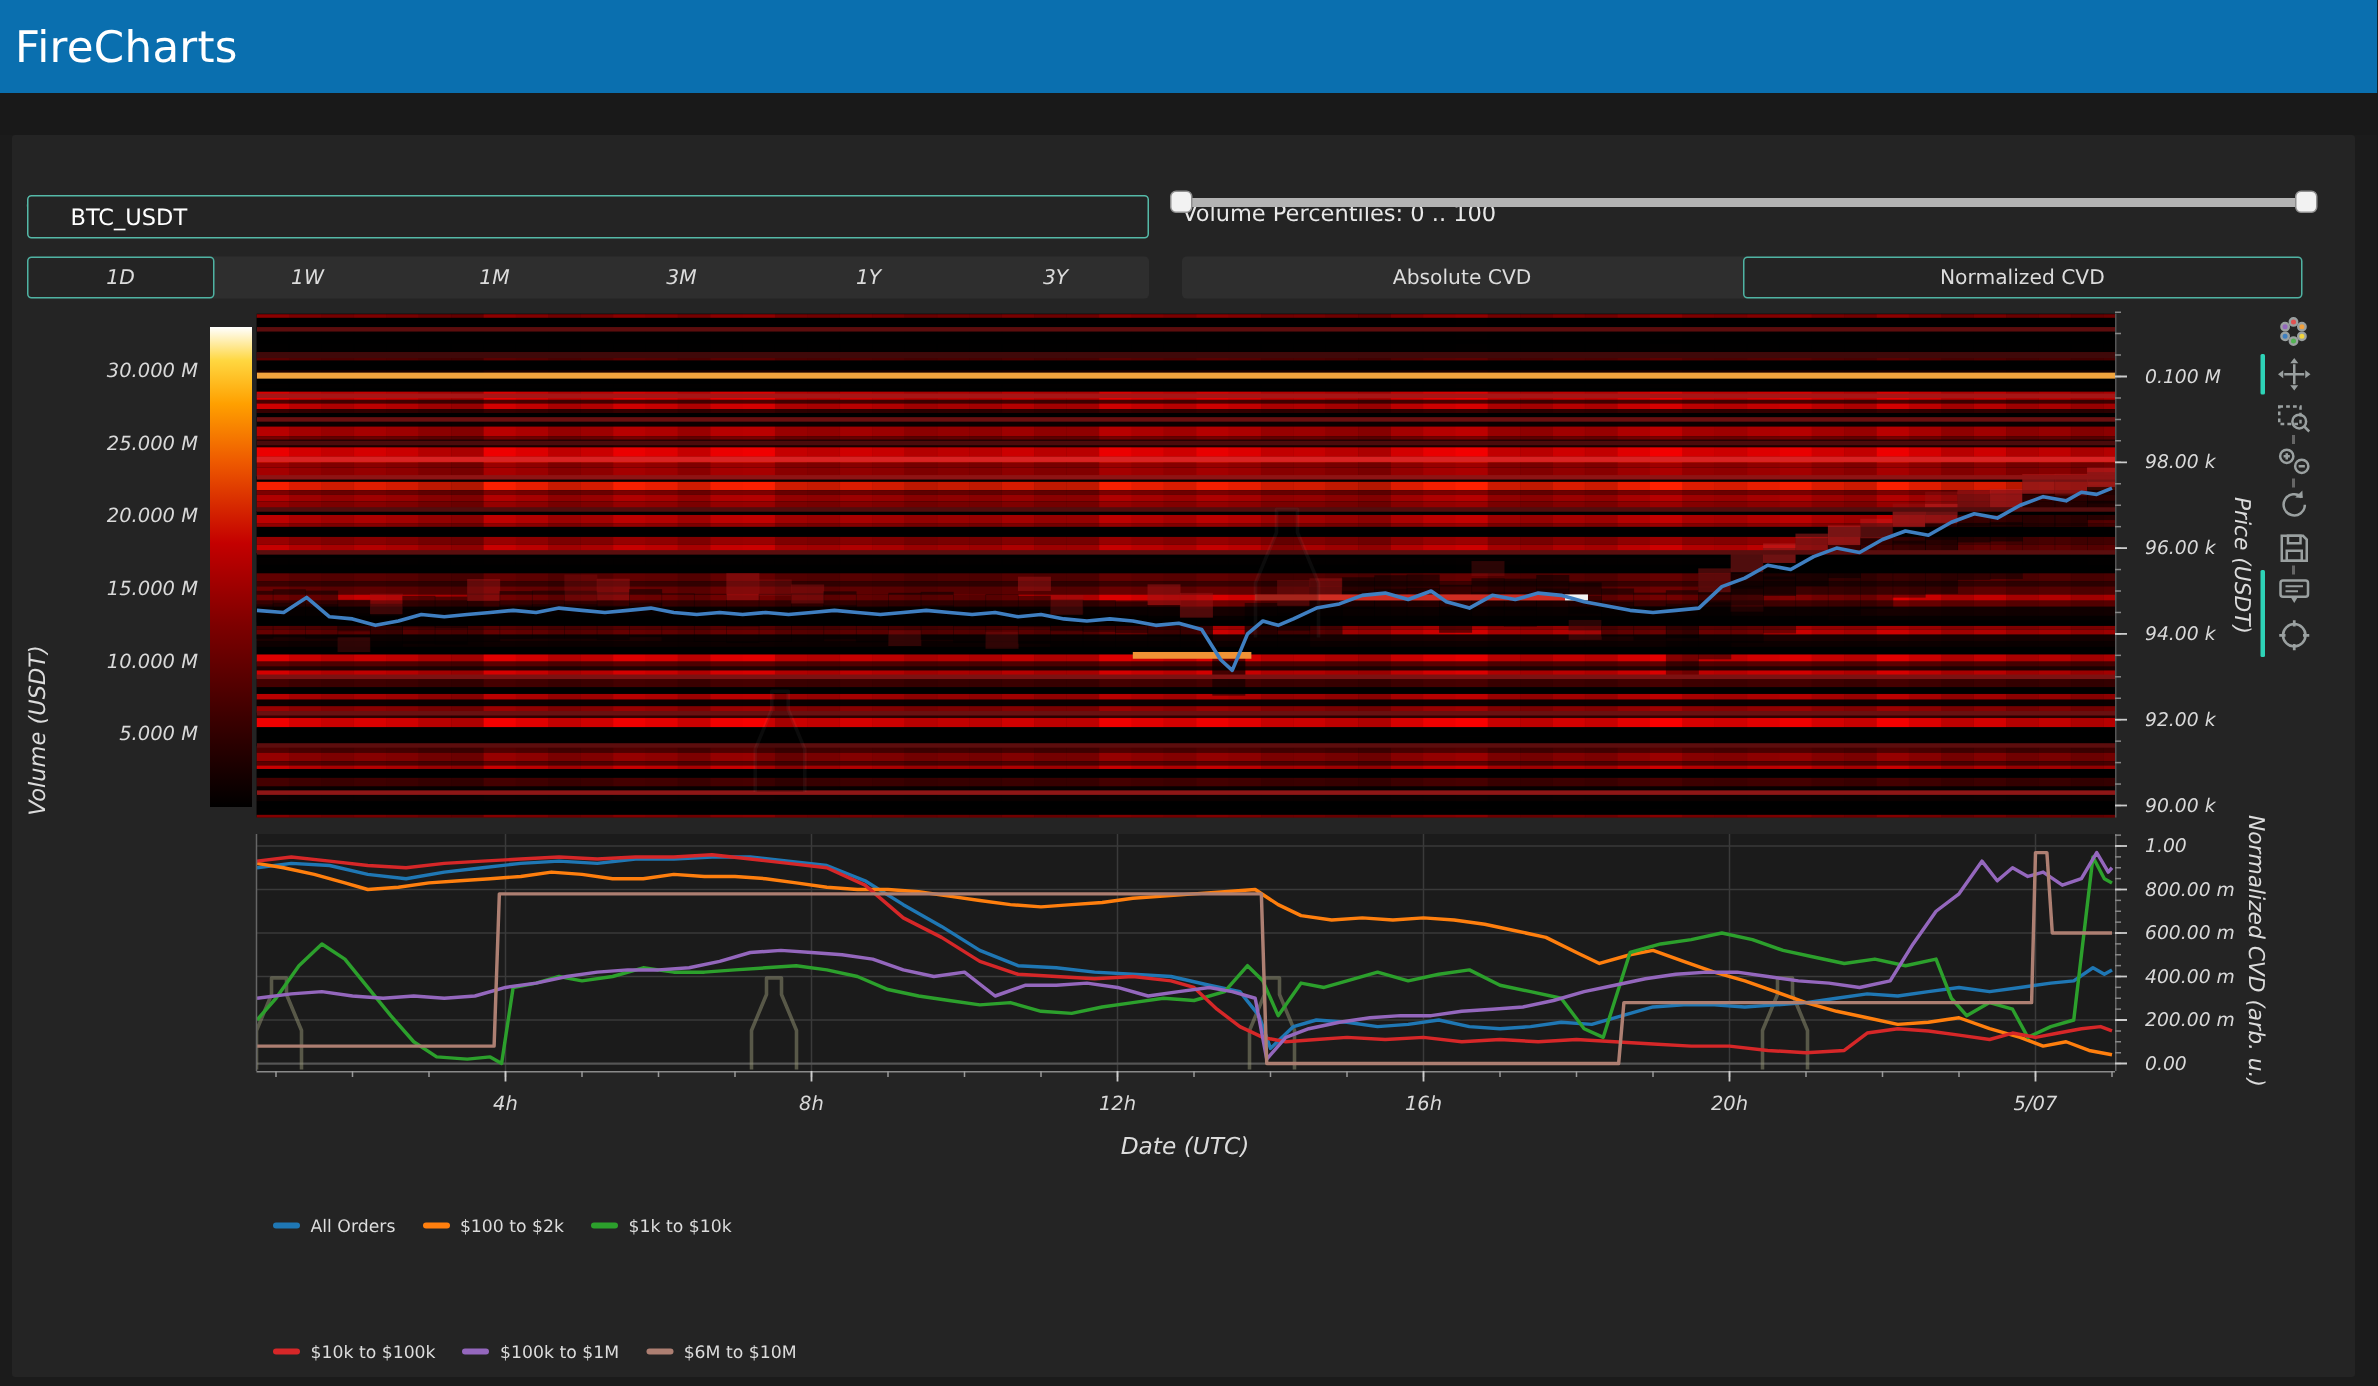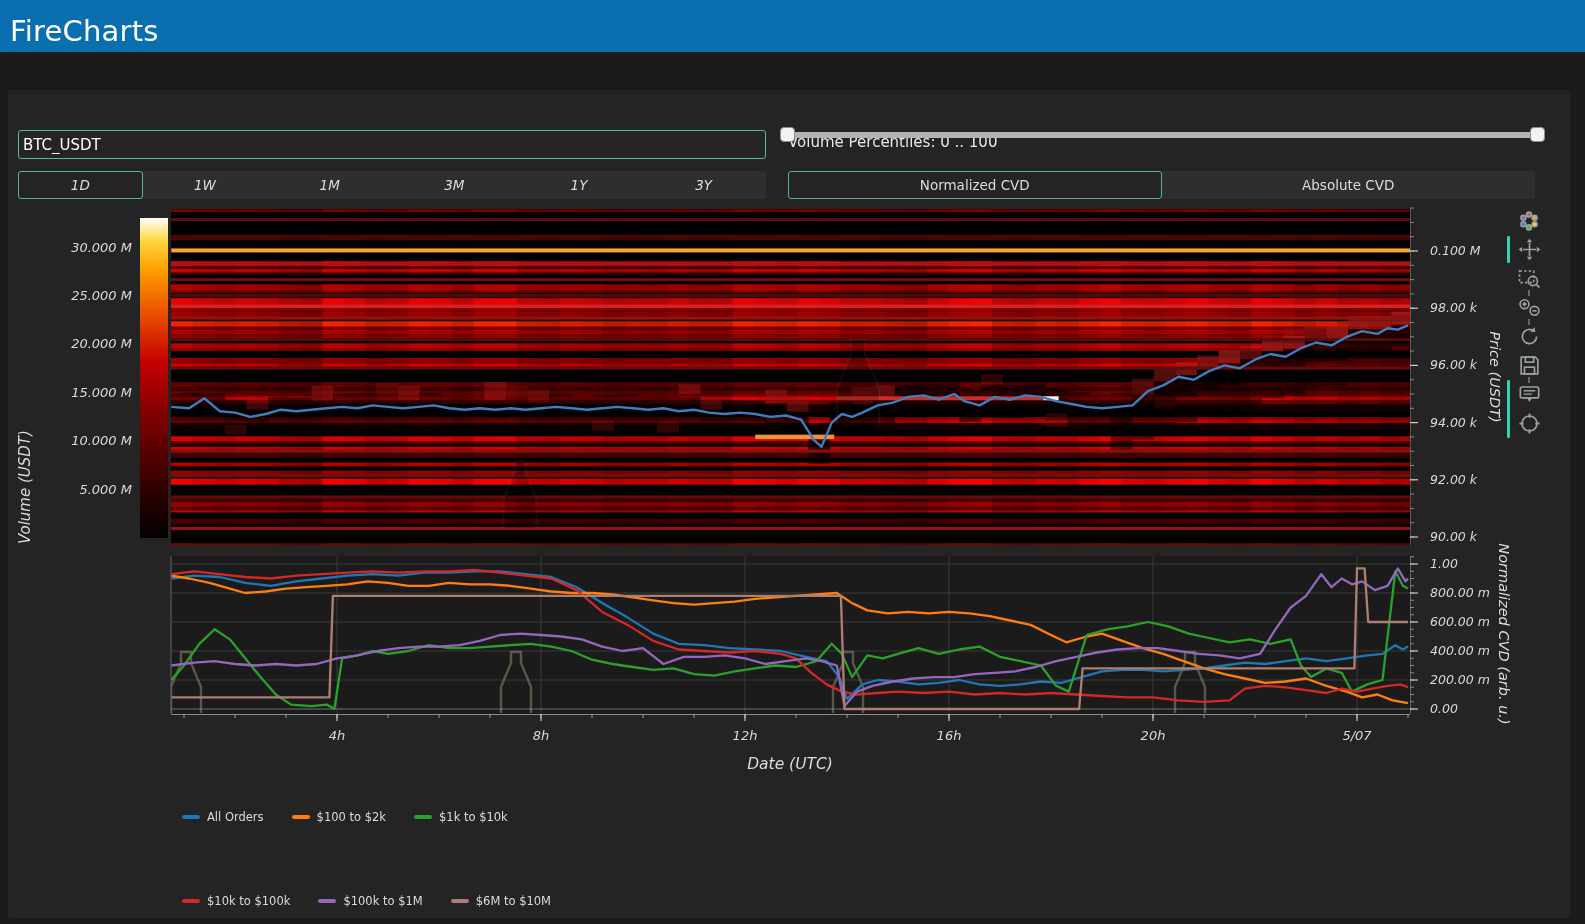--- a/index.html
+++ b/index.html
@@ -1,34 +1,34 @@
 <!DOCTYPE html>
 <html><head>
 <meta charset="utf-8">
 <style>
   html,body{margin:0;padding:0;background:#141414;font-family:"DejaVu Sans","Liberation Sans",sans-serif;}
   .page{position:relative;width:1585px;height:924px;background:#1b1b1b;overflow:hidden;}
-  .header{position:absolute;left:0;top:0;width:1585px;height:52px;background:#0a6faf;}
+  .header{position:absolute;left:0;top:0;width:1585px;height:62px;background:#0a6faf;}
   .header h1{margin:0;padding:14px 0 0 10px;font-size:29px;font-weight:500;color:#fff;letter-spacing:.2px;}
   .subbar{position:absolute;left:0;top:62px;width:1585px;height:28px;background:#191919;}
   .panel{position:absolute;left:8px;top:90px;width:1562px;height:828px;background:#242424;border-radius:2px;}
   .ctl-label{position:absolute;font-size:15px;color:#e8e8e8;margin-top:28px;}
   .ticker-input{position:absolute;left:18px;top:130px;width:748px;height:29px;box-sizing:border-box;
     background:#242424;border:1px solid #55b9a8;border-radius:3px;color:#fff;font-size:15px;
-    padding:0 4px;font-family:inherit;outline:none;}
+    padding:0 28px;font-family:inherit;outline:none;}
   .seg-group{position:absolute;display:flex;background:#2e2e2e;border-radius:3px;}
   .seg-btn{flex:1;height:28px;line-height:27px;text-align:center;font-size:13.5px;color:#dcdcdc;
     border:1px solid transparent;border-radius:3px;box-sizing:border-box;cursor:pointer;}
   .seg-btn.selected{background:#242424;border-color:#4fb3a3;}
   .slider{position:absolute;left:780px;top:126px;width:765px;height:18px;}
   .slider .track{position:absolute;left:7px;top:6px;width:750px;height:6px;background:#b3b3b3;border-radius:3px;}
   .slider .handle{position:absolute;top:1px;width:15px;height:15px;background:#f2f2f2;border:1px solid #8f8f8f;
     border-radius:4px;box-sizing:border-box;cursor:pointer;}
   .chart-wrap{position:absolute;left:0;top:203px;width:1585px;height:600px;font-style:italic;}
-  .legend-row{position:absolute;display:flex;gap:28px;}
+  .legend-row{position:absolute;display:flex;gap:18px;}
   .legend-item{display:flex;align-items:center;gap:7px;cursor:pointer;}
   .legend-swatch{width:18px;height:4px;border-radius:2px;}
   .legend-label{font-size:11.5px;color:#dcdcdc;}
   .modebar{position:absolute;left:1514px;top:206px;width:34px;display:flex;flex-direction:column;}
   .mb-item{position:relative;width:30px;height:29px;display:flex;align-items:center;justify-content:center;cursor:pointer;}
   .mb-item svg{stroke:#9aa0a0;fill:none;stroke-width:2;}
   .mb-bar{position:absolute;left:-7px;width:3px;background:#2ed3b7;border-radius:1px;}
   .mb-sep{position:absolute;left:14px;width:2px;height:6px;background:#666;}
 </style>
 </head>
@@ -54,22 +54,22 @@
     </div>
 
   <div class="ctl-label" style="left:788px;top:105px;">Volume Percentiles: 0 .. 100</div>
   <div class="slider">
     <div class="track"></div>
     <div class="handle" style="left:0px;"></div>
     <div class="handle" style="left:750px;"></div>
   </div>
 
   <div class="seg-group" style="left:788px;top:171px;width:747px;">
+      <div class="seg-btn">Absolute CVD</div>
       <div class="seg-btn selected">Normalized CVD</div>
-      <div class="seg-btn">Absolute CVD</div>
     </div>
 
   <div class="chart-wrap">
     <svg id="chartsvg" width="1585" height="600" viewBox="0 203 1585 600">
         <defs>
           <clipPath id="hc">
             <rect x="171" y="209" width="1239" height="336"></rect>
           </clipPath>
           <clipPath id="lc">
             <rect x="171" y="548" width="1239" height="168"></rect>

